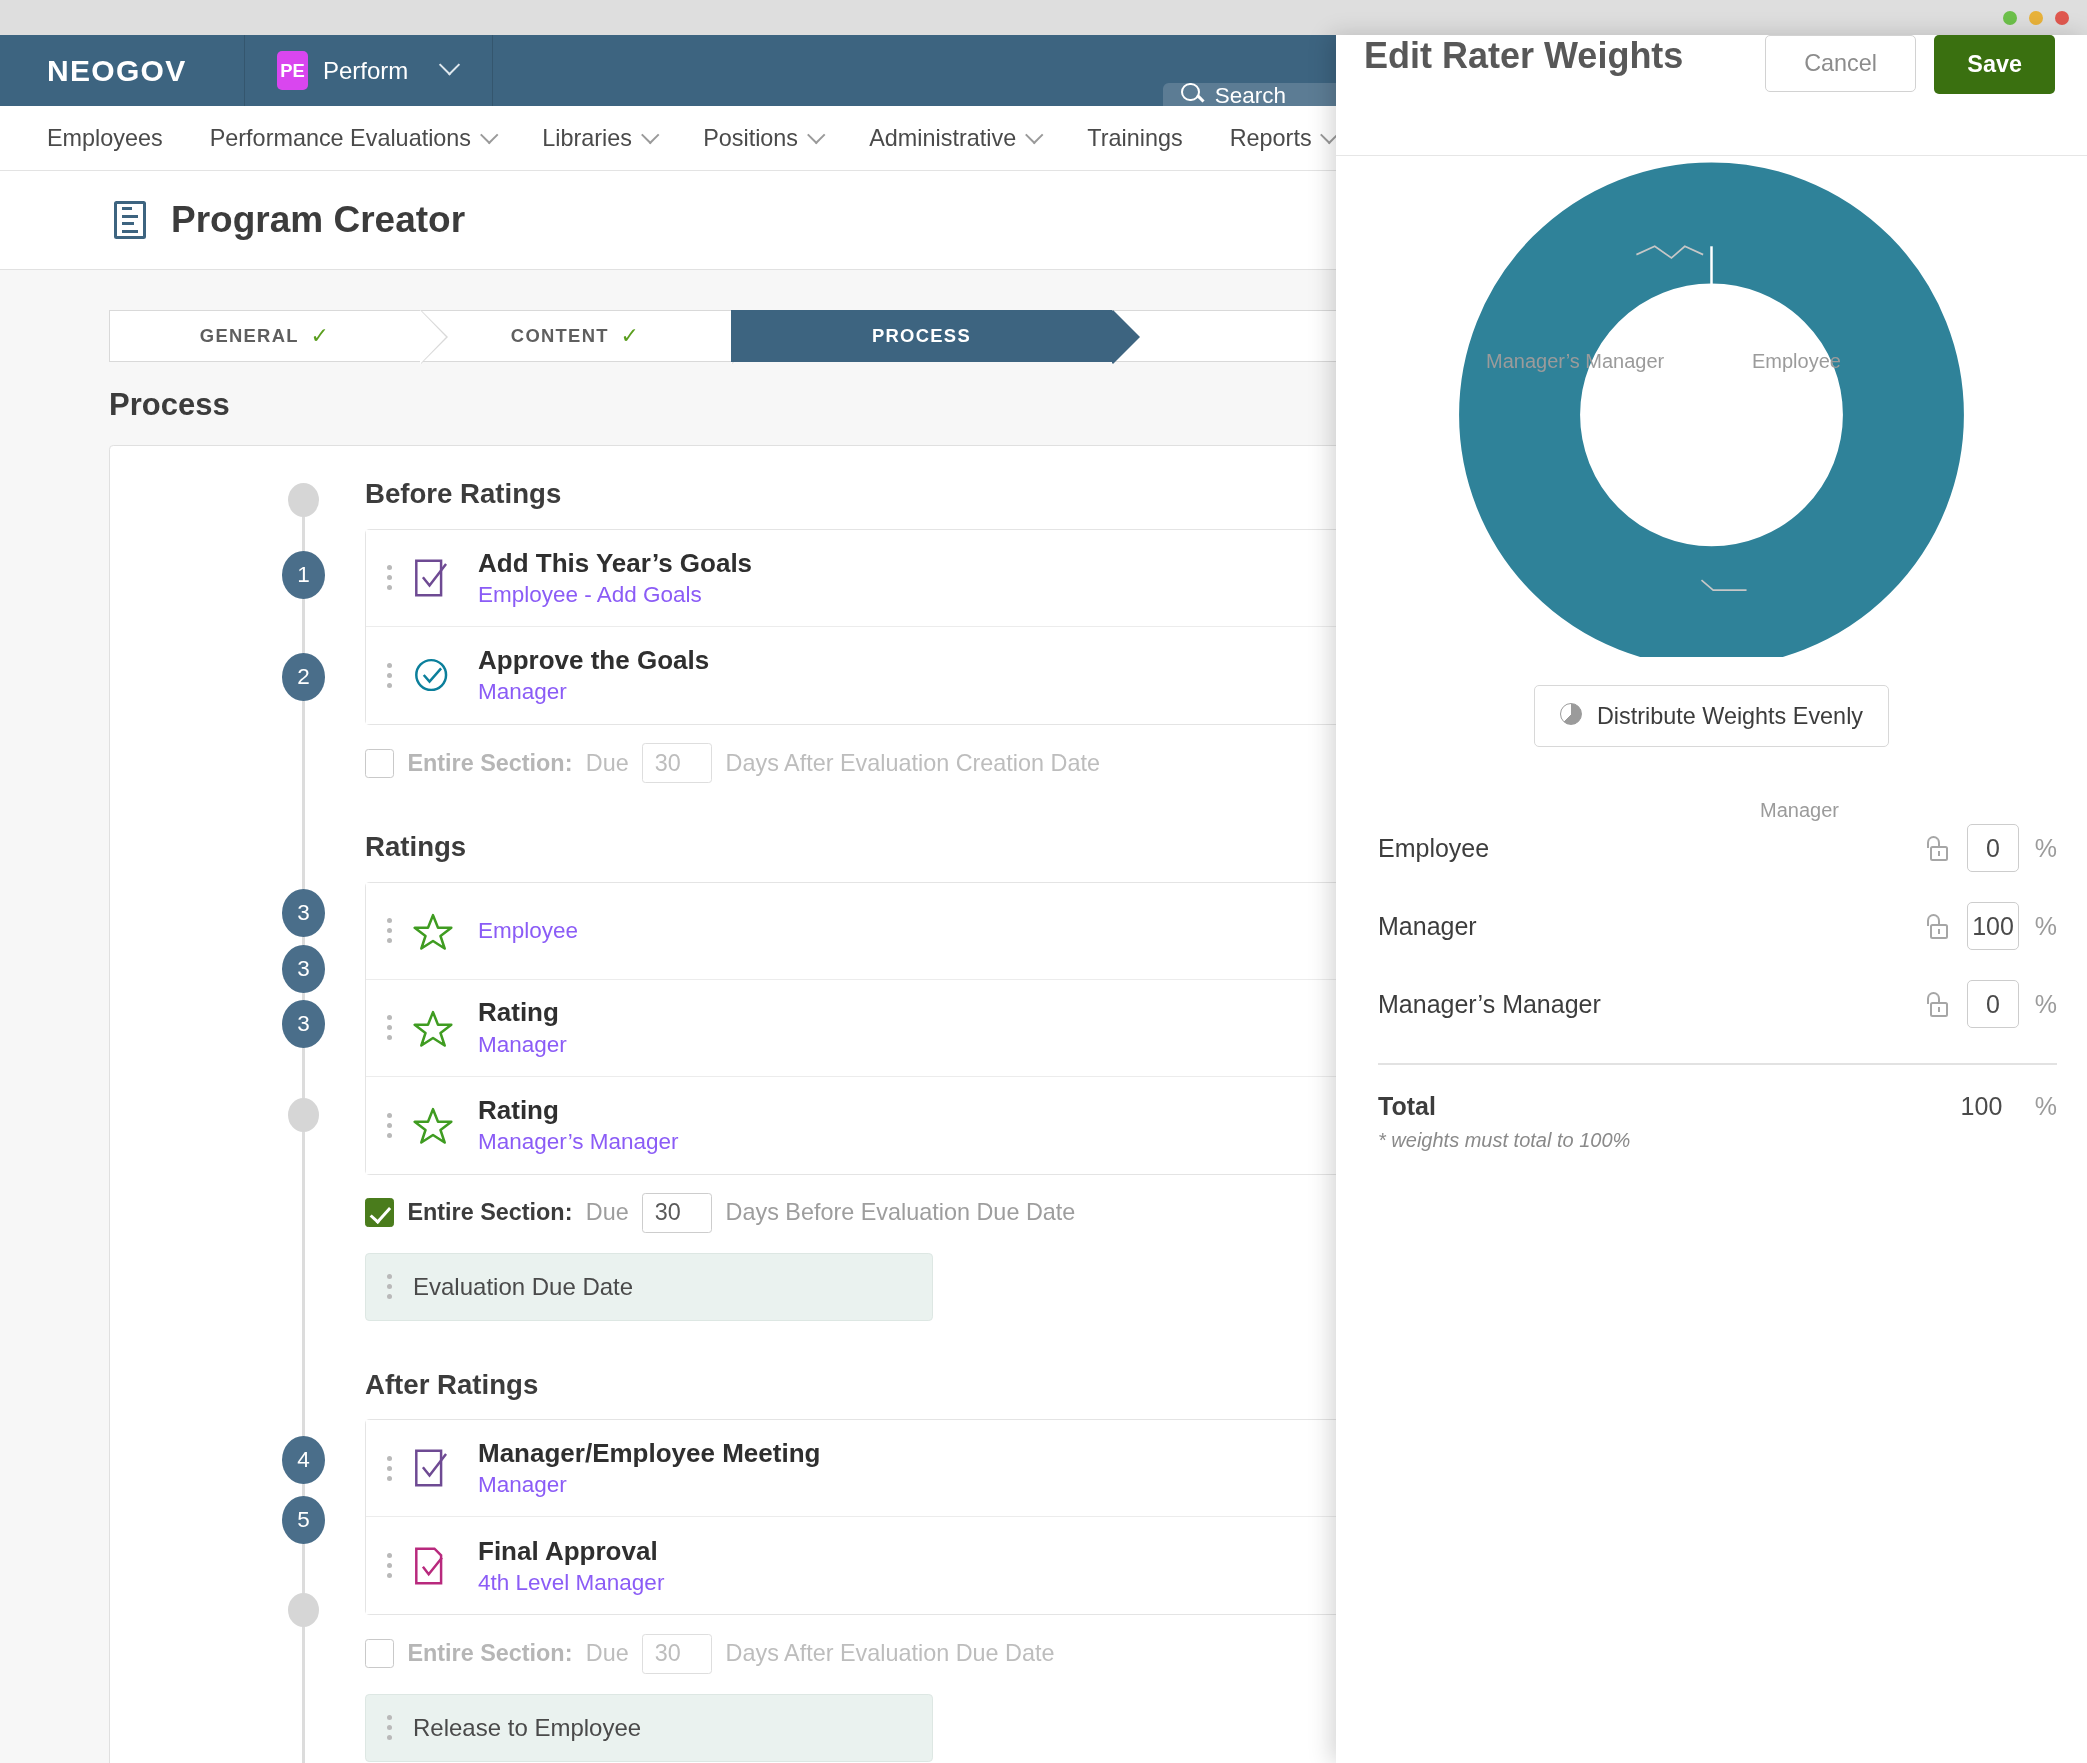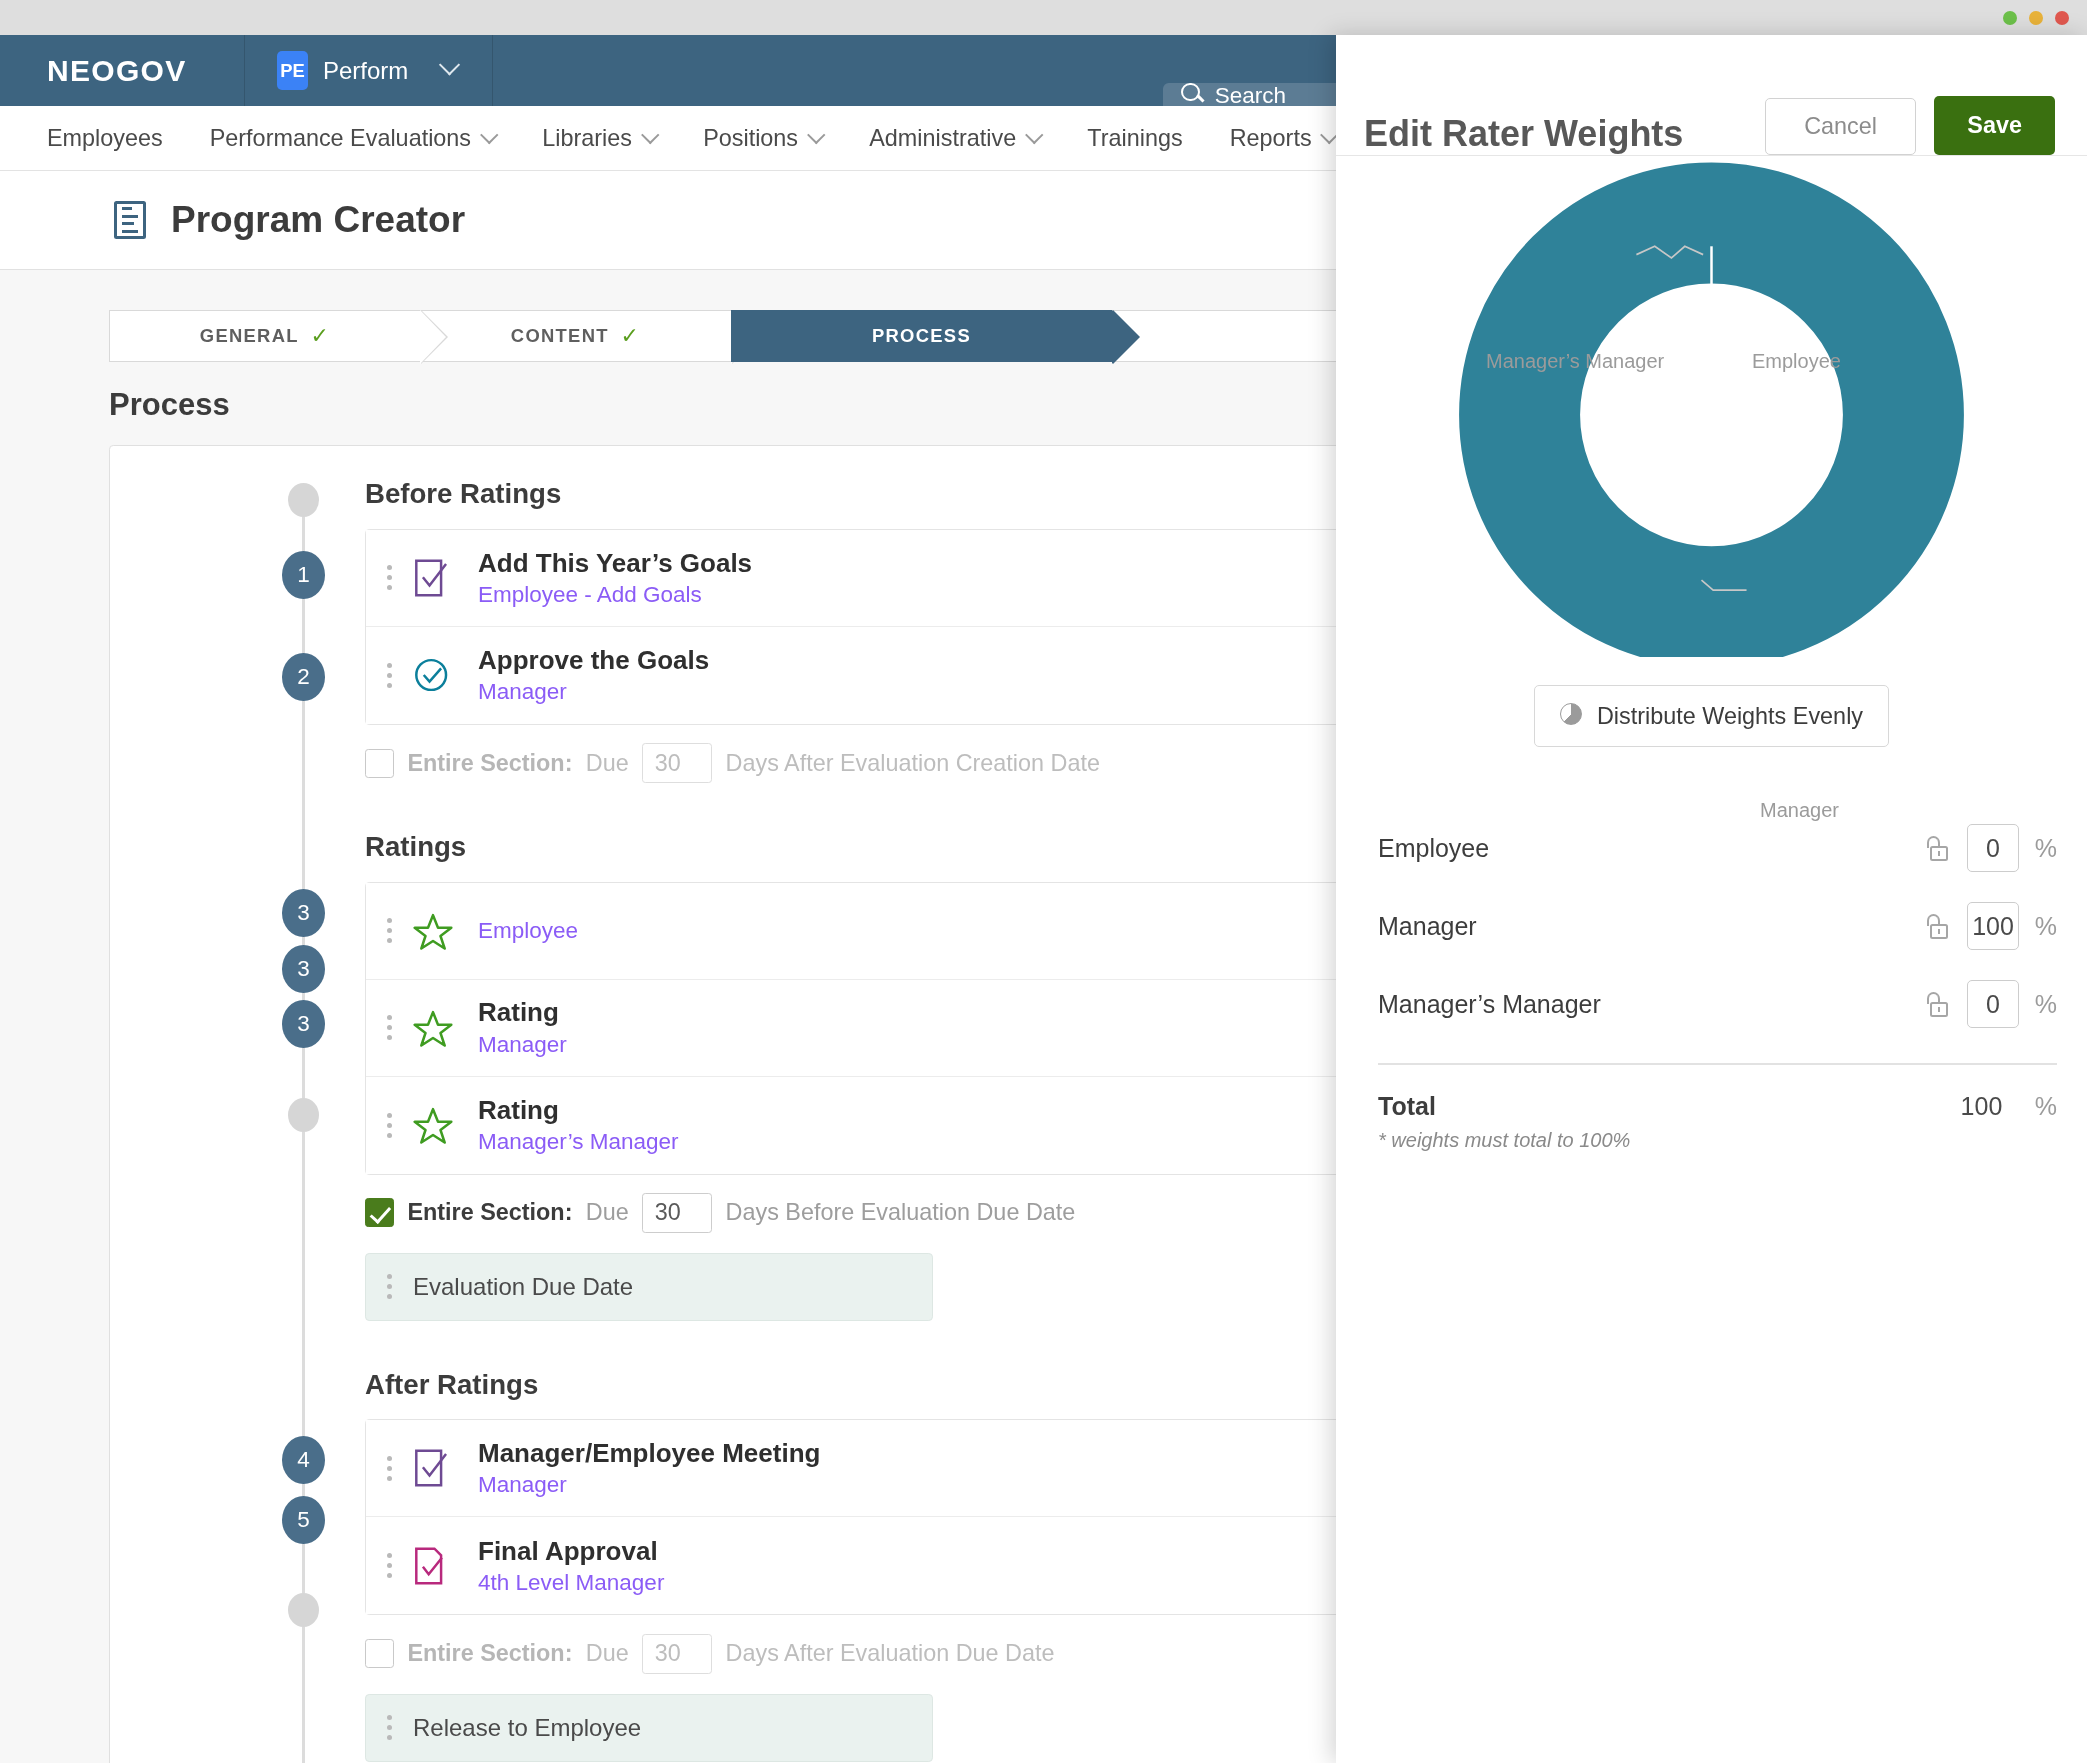--- a/index.html
+++ b/index.html
@@ -33,21 +33,21 @@
   .brand {
     width: 245px; display: flex; align-items: center; padding-left: 47px;
     color: #ffffff; font-size: 30px; font-weight: bold; letter-spacing: 1.3px;
     border-right: 1.7px solid #34566e;
   }
   .product {
     display: flex; align-items: center; gap: 15px; padding: 0 35px 0 32px;
     border-right: 1.7px solid #34566e;
   }
   .pe-badge {
-    width: 31px; height: 39px; background: #3b82f6; border-radius: 5px;
+    width: 31px; height: 39px; background: #d946ef; border-radius: 5px;
     color: #fff; font-size: 18.4px; font-weight: bold;
     display: flex; align-items: center; justify-content: center;
   }
   .product .pname { color: #ffffff; font-size: 24px; }
   .caret-down {
     display: inline-block; width: 15px; height: 15px;
     border-right: 2.5px solid currentColor; border-bottom: 2.5px solid currentColor;
     transform: rotate(45deg) translate(-3.3px,-3.3px);
   }
   .product .caret-wrap { color: #dfe8ee; margin-left: 18.4px; }
@@ -195,21 +195,21 @@
   }
   .milestone .handle { width: 47px; display:flex; align-items:center; justify-content:center; }
   .milestone .mtxt { font-size: 24px; color: #4a4a4a; }
 
   
   .panel {
     position: absolute; left: 1336px; top: 35px; width: 751px; height: 1728px;
     background: #ffffff; box-shadow: -5px 0 22px rgba(0,0,0,0.17); z-index: 40;
   }
   .panel-head {
-    height: 121px; border-bottom: 1.7px solid #e6e6e6; display: flex; align-items: flex-end;
+    height: 121px; border-bottom: 1.7px solid #e6e6e6; display: flex; align-items: flex-start;
     padding: 0 32px 0 28px;
   }
   .panel-title { font-size: 36px; color: #585858; font-weight: bold; flex: 1; }
   .btn-cancel {
     border: 1.7px solid #d2d2d2; border-radius: 5px; background: #fff; color: #8c8c8c;
     font-size: 23.4px; padding: 14px 38px; margin-right: 18.4px; font-family: inherit;
   }
   .btn-save {
     border: none; border-radius: 5px; background: #3a7010; color: #fff;
     font-size: 23.4px; padding: 16px 33px; font-family: inherit; font-weight: bold;

